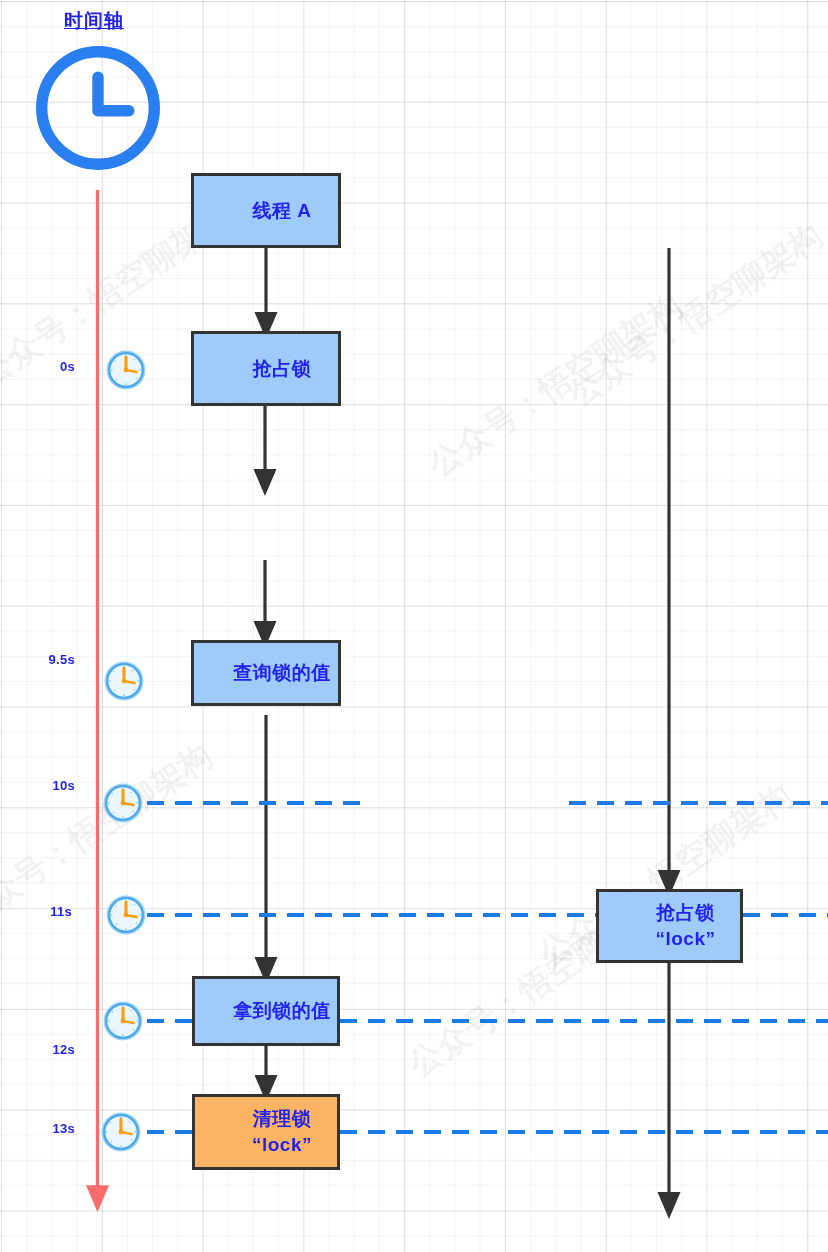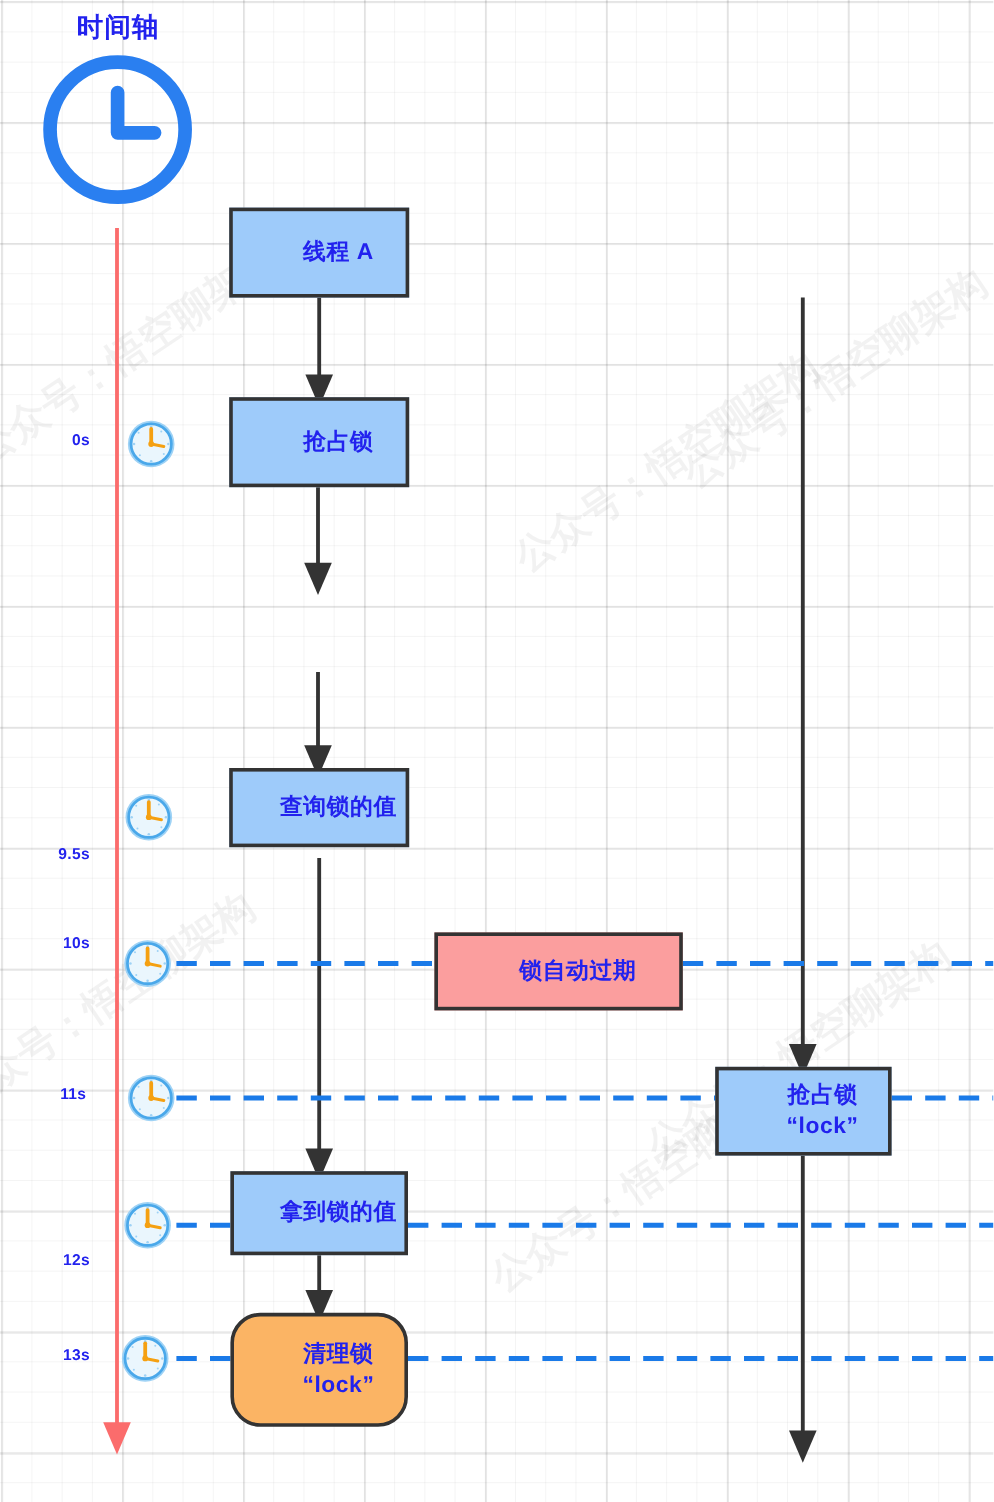--- a/index.html
+++ b/index.html
@@ -45,23 +45,24 @@
     padding-left: 32px;
   }
   .node.blue   { background: #9ecbfa; }
   .node.green  { background: #99f5c9; }
   .node.red    { background: #fb9e9e; }
   .node.orange { background: #fbb464; }
 
   .axis-title {
     position: absolute;
     color: #2222ee;
-    font-size: 22px;
+    font-size: 19px;
     font-weight: bold;
     letter-spacing: 1px;
+    text-decoration: underline;
   }
   .tick-label {
     position: absolute;
     color: #2222ee;
     font-size: 13px;
     font-weight: bold;
     text-align: right;
     letter-spacing: 0.3px;
   }
   .clock-emoji {
@@ -131,21 +132,21 @@
   </svg>
 
   <svg class="big-clock" viewBox="0 0 100 100">
     <circle cx="50" cy="50" r="42" fill="none" stroke="#2a7ff0" stroke-width="8.5"></circle>
     <path d="M50,27 L50,52 L73,52" fill="none" stroke="#2a7ff0" stroke-width="8.5" stroke-linecap="round" stroke-linejoin="round"></path>
   </svg>
 
   <div class="axis-title" style="left:64px; top:8px;">时间轴</div>
 
   <div class="tick-label" style="left:20px; top:359px; width:55px;">0s</div>
-  <div class="tick-label" style="left:20px; top:704px; width:55px;">9.5s</div>
+  <div class="tick-label" style="left:20px; top:652px; width:55px;">9.5s</div>
   <div class="tick-label" style="left:20px; top:778px; width:55px;">10s</div>
   <div class="tick-label" style="left:17px; top:904px; width:55px;">11s</div>
   <div class="tick-label" style="left:20px; top:1010px; width:55px;margin-top:32px;">12s</div>
   <div class="tick-label" style="left:20px; top:1121px; width:55px;">13s</div>
 
   <svg class="clock-emoji" style="left:105px; top:349px;" viewBox="0 0 40 40">
     <circle cx="20" cy="20" r="18.5" fill="#9ed2f5"></circle>
     <circle cx="20" cy="20" r="16" fill="#eaf6fd" stroke="#4aa8ea" stroke-width="2.2"></circle>
     <g fill="#9ed2f5">
         <circle cx="20" cy="6.4" r="1"></circle>
@@ -253,23 +254,22 @@
   </svg>
 
   <div class="node blue" style="left:191px; top:173px; width:150px; height:75px;">线程 A</div>
 
 
   <div class="node blue" style="left:191px; top:331px; width:150px; height:75px;">抢占锁</div>
 
 
   <div class="node blue" style="left:191px; top:640px; width:150px; height:66px;">查询锁的值</div>
 
-  <div class="node red" style="left:362px; top:777px; width:207px; height:65px;">锁自动过期</div>
 
   <div class="node blue" style="left:596px; top:889px; width:147px; height:74px;">抢占锁
 “lock”</div>
 
   <div class="node blue" style="left:192px; top:976px; width:148px; height:70px;">拿到锁的值</div>
 
-  <div class="node orange" style="left:192px; top:1094px; width:148px; height:95px;border-radius:25px;">清理锁
+  <div class="node orange" style="left:192px; top:1094px; width:148px; height:76px;">清理锁
 “lock”</div>
 
 </div>
 
 </body></html>

